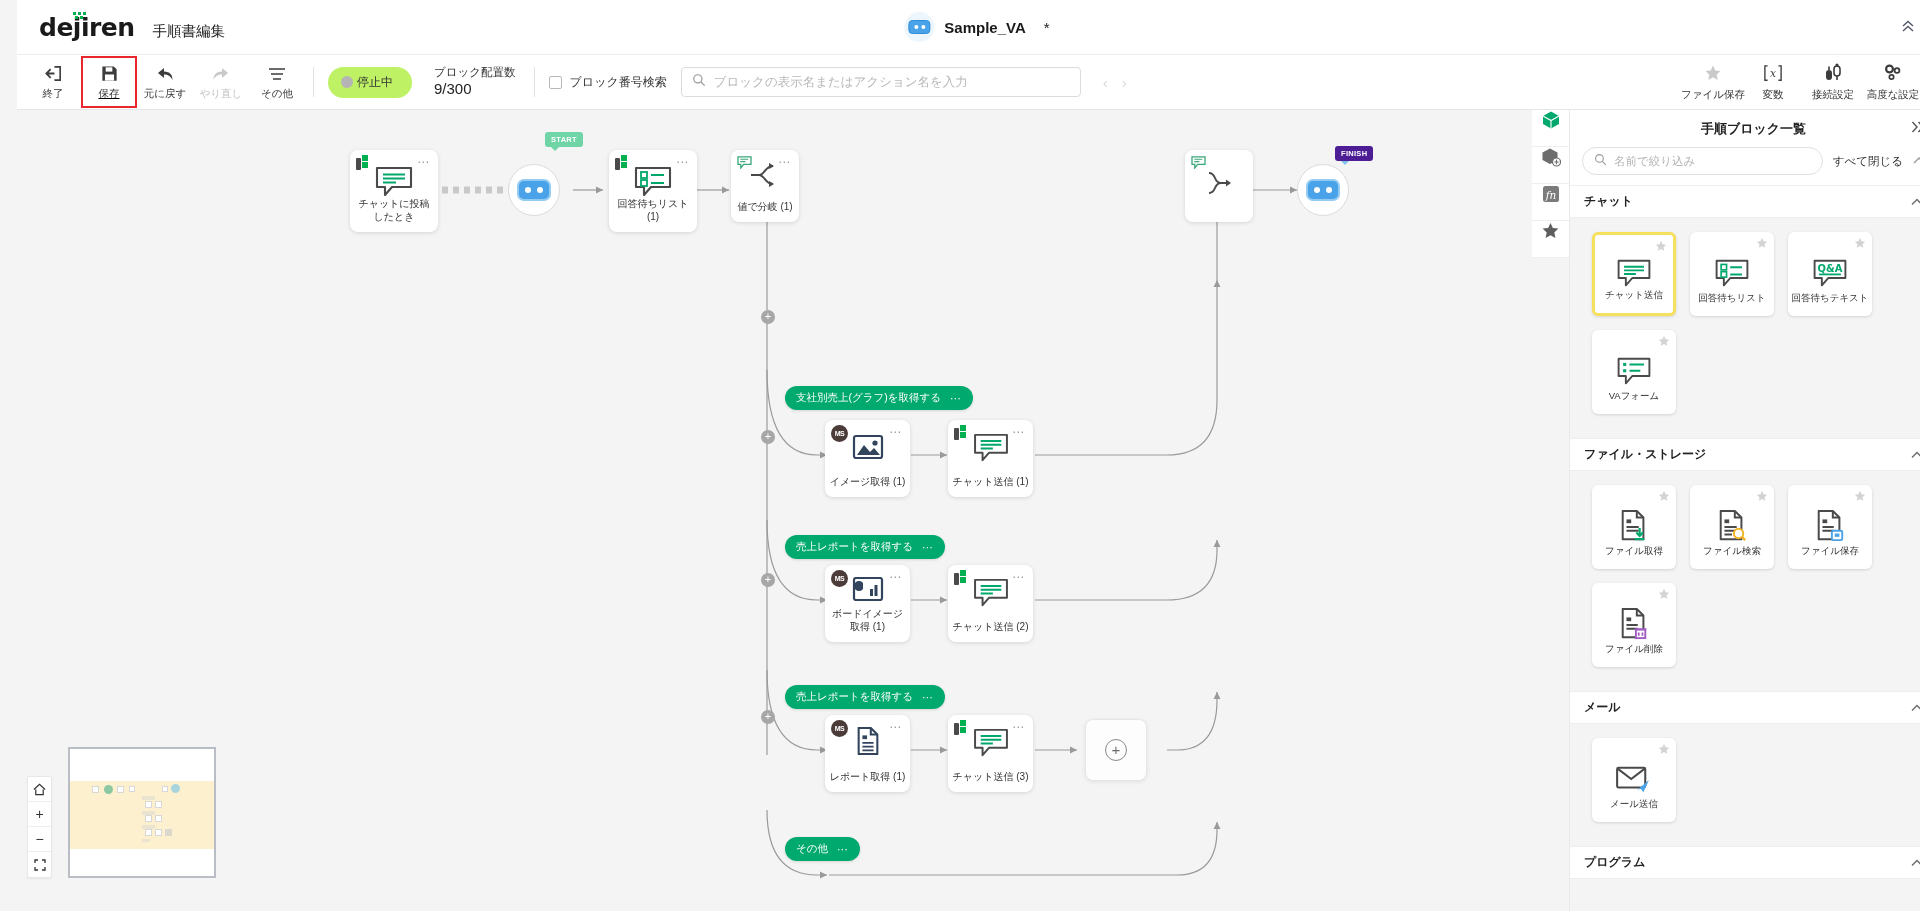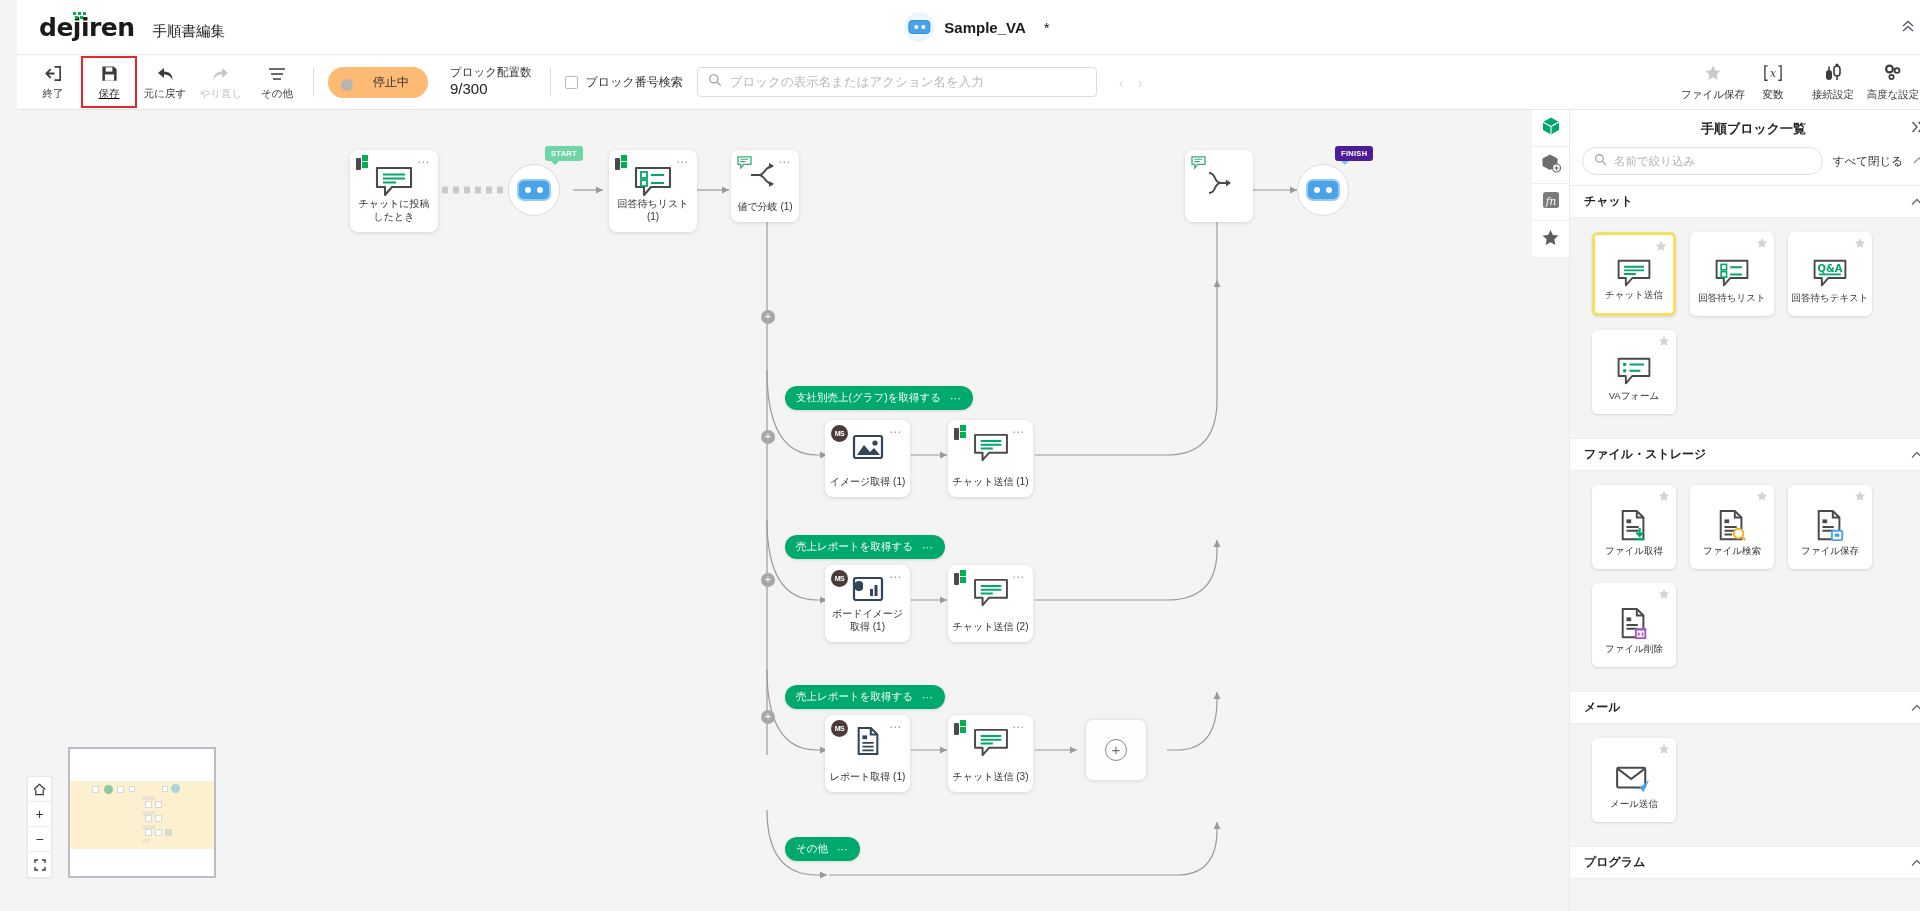--- a/index.html
+++ b/index.html
@@ -70,22 +70,22 @@
   }
   .tb-btn .ico { height: 21px; display:flex; align-items:center; justify-content:center; color: #3c3c3c; }
   .tb-btn .lbl { font-size: 10.5px; color: #333; white-space: nowrap; }
   .tb-btn.disabled .ico, .tb-btn.disabled .lbl { color: #c3c3c3; }
   .tb-btn.selected {
     outline: 2px solid #e8262b; outline-offset: -2px; text-decoration: underline;
   }
   .tb-sep { width: 1px; height: 30px; background: #e2e2e2; margin: 0 8px; }
 
   .status-pill {
-    display: flex; align-items: flex-end; gap: 20px;
-    background: #fdba74; border-radius: 16px; padding: 7px 19px 7px 13px;
+    display: flex; align-items: center; gap: 4px;
+    background: #bef264; border-radius: 16px; padding: 7px 19px 7px 13px;
     margin-left: 6px; cursor: pointer;
   }
   .status-pill .dot { width: 12px; height: 12px; border-radius: 50%; background: #b5b5b5; }
   .status-pill .txt { font-size: 12px; color: #333; }
 
   .block-count { margin-left: 22px; line-height: 1.25; }
   .block-count .t { font-size: 11.5px; color: #333; }
   .block-count .v { font-size: 15px; color: #222; }
 
   .search-wrap { display: flex; align-items: center; margin-left: 6px; gap: 8px; }
@@ -212,21 +212,21 @@
   }
   .zoom-ctrl div:last-child { border-bottom: none; }
 
   
   .rail {
     position: absolute; right: 368px; top: 110px; width: 37px; height: 801px;
     background: #f4f4f4;
   }
   .rail-btn {
     width: 37px; height: 37px; background: #fff; display: flex;
-    align-items: center; justify-content: center; cursor: pointer;
+    align-items: flex-start; justify-content: center; cursor: pointer;
     border-bottom: 1px solid #efefef;
   }
   .rpanel {
     position: absolute; right: 0; top: 110px; width: 368px; height: 801px;
     background: #fff; border-left: 1px solid #e9e9e9;
     display: flex; flex-direction: column;
   }
   .rp-head {
     height: 37px; display: flex; align-items: center; justify-content: center;
     position: relative; flex: none;
@@ -488,21 +488,21 @@
       </span>
       <span class="n-lbl">チャットに投稿したとき</span>
     </div>
 
     <div class="robot-node" style="left:491px; top:54px;">
       <span class="robot-inner">
           <b></b>
           <b></b>
         </span>
     </div>
-    <span class="tag start" style="left:528px; top:36px;">START</span>
+    <span class="tag start" style="left:528px; top:22px;">START</span>
 
     <div class="node" style="left:592px; top:40px; width:88px; height:82px;">
       <span class="n-badge">
         <span class="badge-d"><i class="a"></i><i class="b"></i><i class="c"></i></span>
       </span>
       <span class="n-dots">⋯</span>
       <span class="n-ico">
         <svg width="40" height="32" viewBox="0 0 40 32">
           <path d="M3 2 H37 V21 H18 L11 29 V21 H3 Z" fill="none" stroke="#4a4a4a" stroke-width="2.1" stroke-linejoin="round"></path>
           <rect x="8" y="6" width="6" height="6" fill="none" stroke="#00a86b" stroke-width="1.8"></rect>

